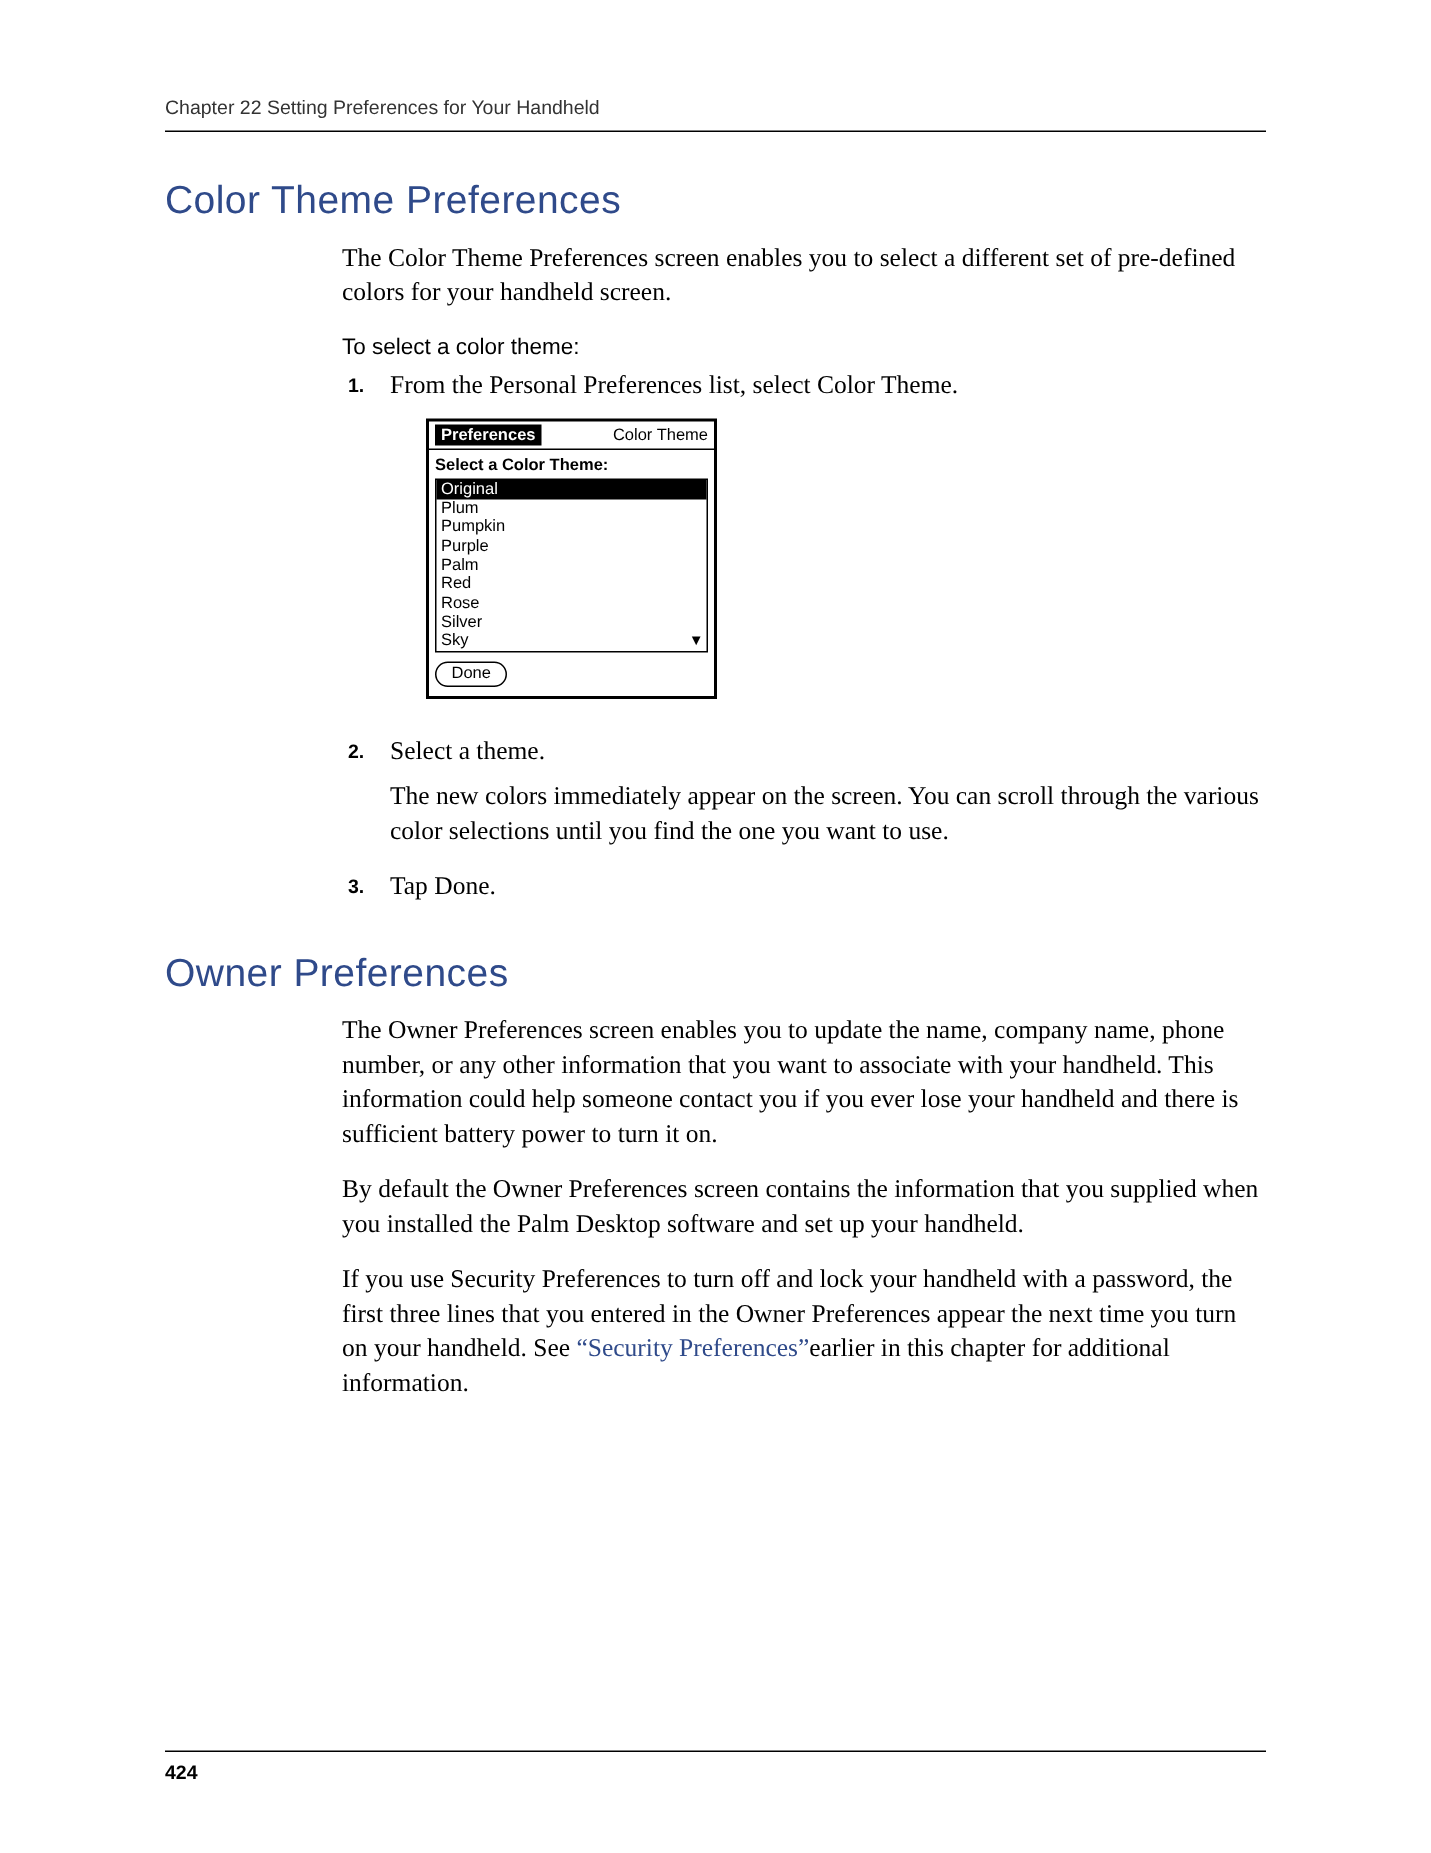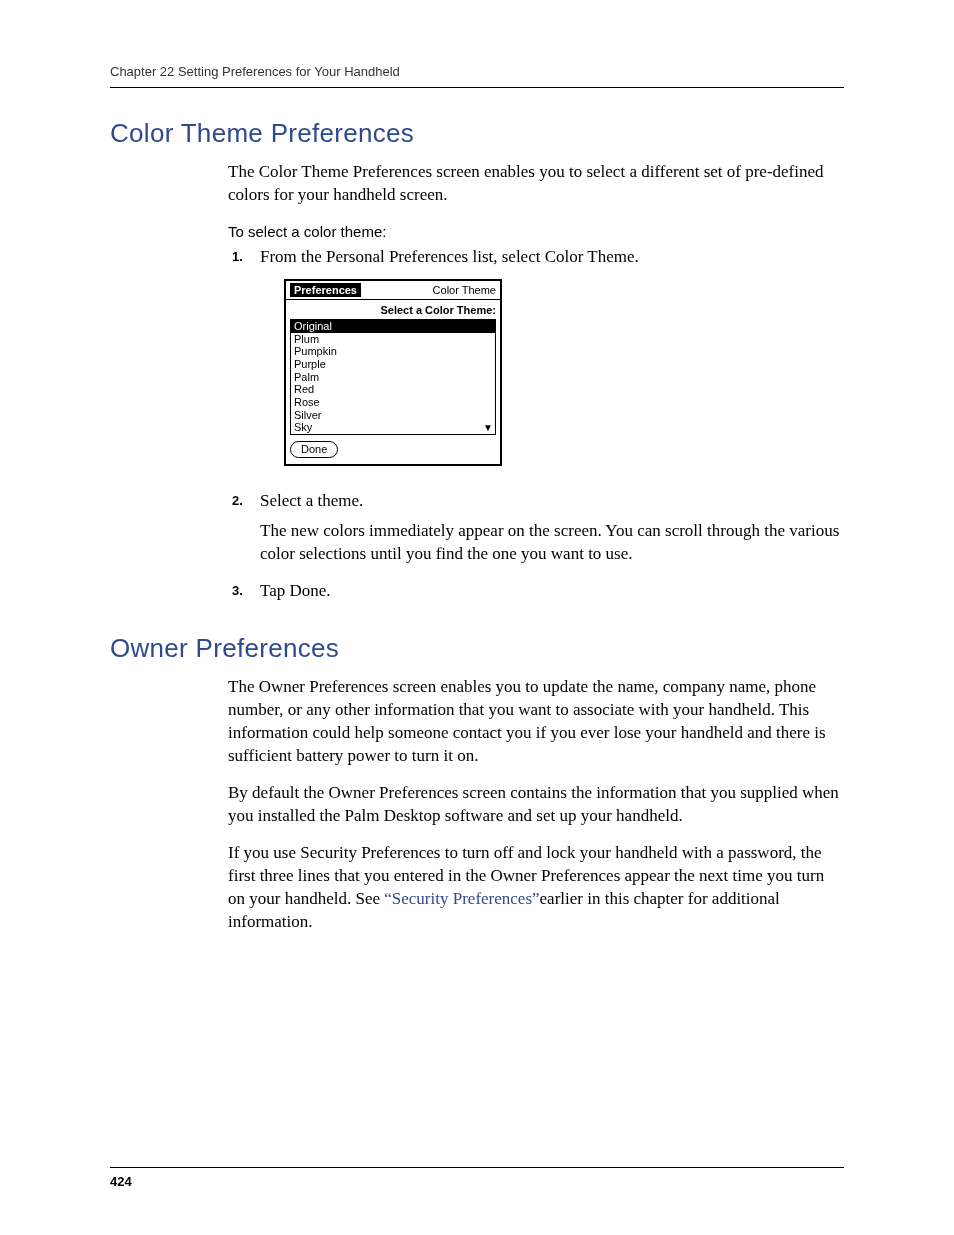--- a/index.html
+++ b/index.html
@@ -73,21 +73,21 @@
     margin: 8px 0 0 0;
   }
   .link {
     color: #2f4a8a;
     cursor: pointer;
   }
 
   
   .palm-wrap { margin: 10px 0 24px 24px; }
   .palm {
-    width: 218px;
+    width: 194px;
     border: 2px solid #000;
     box-sizing: border-box;
     font-family: Arial, sans-serif;
     font-size: 11px;
     line-height: 1.15;
     background: #fff;
   }
   .palm-header {
     display: flex;
     align-items: center;
@@ -99,21 +99,21 @@
     color: #fff;
     font-weight: bold;
     padding: 1px 4px;
   }
   .palm-header .menu {
     margin-left: auto;
     font-weight: normal;
     font-size: 11px;
   }
   .palm-body { padding: 4px 4px 6px 4px; }
-  .palm-label { font-weight: bold; margin-bottom: 2px; text-align: right; }
+  .palm-label { font-weight: bold; margin-bottom: 2px; }
   .palm-list {
     border: 1px solid #000;
     position: relative;
     padding: 0;
   }
   .palm-list .row {
     padding: 0 2px 0 3px;
     white-space: nowrap;
   }
   .palm-list .row.sel {

